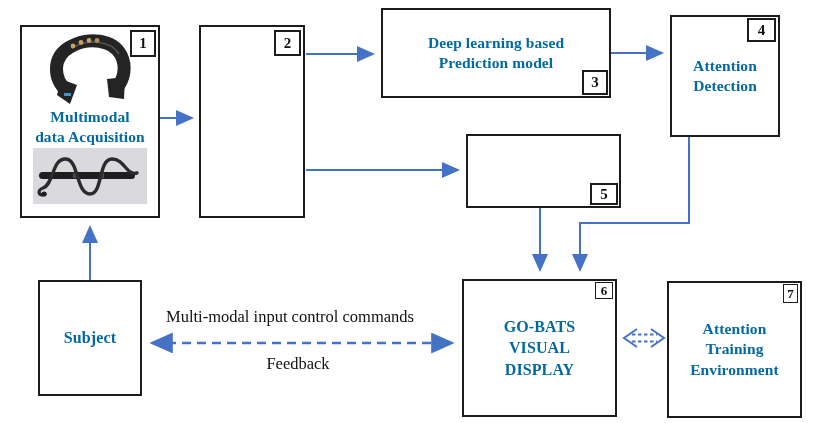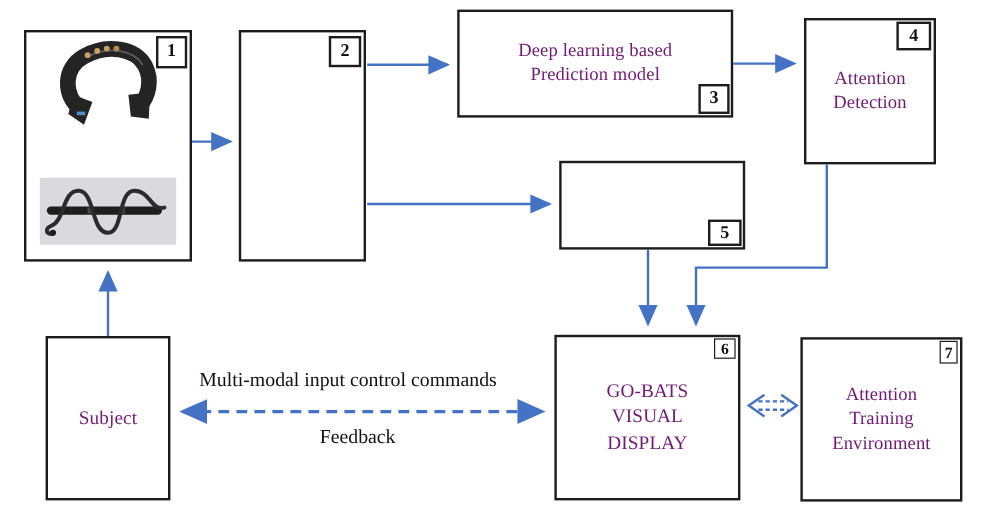--- a/index.html
+++ b/index.html
@@ -7,22 +7,22 @@
     position:relative; width:825px; height:423px; background:#ffffff;
     font-family:"Liberation Serif", serif; overflow:hidden;
   }
   .overlay { position:absolute; left:0; top:0; z-index:1; }
   .box {
     position:absolute; box-sizing:border-box; border:2px solid #1c1c1c;
     background:#ffffff; display:flex; align-items:center; justify-content:center;
     z-index:2;
   }
   .box .label {
-    font-weight:normal; font-size:15.5px; line-height:1.32; text-align:center;
-    white-space:pre-line; color:#701a75; letter-spacing:0.1px;
+    font-weight:bold; font-size:15.5px; line-height:1.32; text-align:center;
+    white-space:pre-line; color:#0369a1; letter-spacing:0.1px;
   }
   .badge {
     position:absolute; box-sizing:border-box; border:2px solid #1c1c1c;
     background:#ffffff; font-weight:bold; font-size:15px; color:#111111;
     display:flex; align-items:center; justify-content:center; z-index:3;
   }
   .badge.small { font-size:13px; border-width:1.5px; }
   .edge-label {
     position:absolute; font-size:16.5px; color:#111111; text-align:center;
     z-index:2; white-space:nowrap;
@@ -73,20 +73,22 @@
       <path d="M22,48 L38,54 L31,73 L18,64 Z" fill="#242424"></path>
       <path d="M68,48 L86,46 L85,68 L70,66 Z" fill="#242424"></path>
       <path d="M33,17 C50,7 72,10 80,23" fill="none" stroke="#5a5a5a" stroke-width="1.5"></path>
       <circle cx="34" cy="15" r="2.4" fill="#c9a063"></circle>
       <circle cx="42" cy="11.5" r="2.4" fill="#c9a063"></circle>
       <circle cx="50" cy="9.5" r="2.4" fill="#c9a063"></circle>
       <circle cx="58" cy="9.5" r="2.4" fill="#b58c4f"></circle>
       <rect x="25" y="62" width="7" height="3" fill="#4a90c2"></rect>
     </svg>
 
+    <div class="label inner-abs" style="top:80px; width:136px;">Multimodal
+data Acquisition</div>
 
     <svg class="inner-abs" style="top:121px;" width="114" height="56" viewBox="0 0 114 56">
       <rect x="0" y="0" width="114" height="56" fill="#d9d9de"></rect>
       <rect x="6" y="24" width="96" height="7" rx="3.5" fill="#1e1e1e"></rect>
       <rect x="40" y="25" width="3" height="5" fill="#4a4a4a"></rect>
       <rect x="68" y="25" width="3" height="5" fill="#4a4a4a"></rect>
       <path d="M12,46 C5,49 4,42 10,40 C21,36 19,10 33,11 C46,12 43,46 57,46 C70,46 65,11 79,11 C92,11 93,28 104,25" fill="none" stroke="#2b2b2b" stroke-width="3.4" stroke-linecap="round"></path>
       <circle cx="11" cy="46" r="2.6" fill="#1e1e1e"></circle>
     </svg>
   </div>
@@ -118,21 +120,21 @@
 DISPLAY</div>
   </div>
 
   <div class="box" style="left:667px; top:281px; width:135px; height:137px;">
     <span class="badge small" style="top:1px; right:2px; width:15px; height:19px;">7</span>
     <div class="label">Attention
 Training
 Environment</div>
   </div>
 
-  <div class="box" style="left:38px; top:280px; width:104px; height:137px;">
+  <div class="box" style="left:38px; top:280px; width:104px; height:116px;">
     <div class="label" style="font-size:16px;">Subject</div>
   </div>
 
   <div class="edge-label" style="left:248px; top:354px; width:100px;">Feedback</div>
 
   <div class="edge-label" style="left:130px; top:307px; width:320px;">Multi-modal input control commands</div>
 
 </div>
 
 </body></html>

